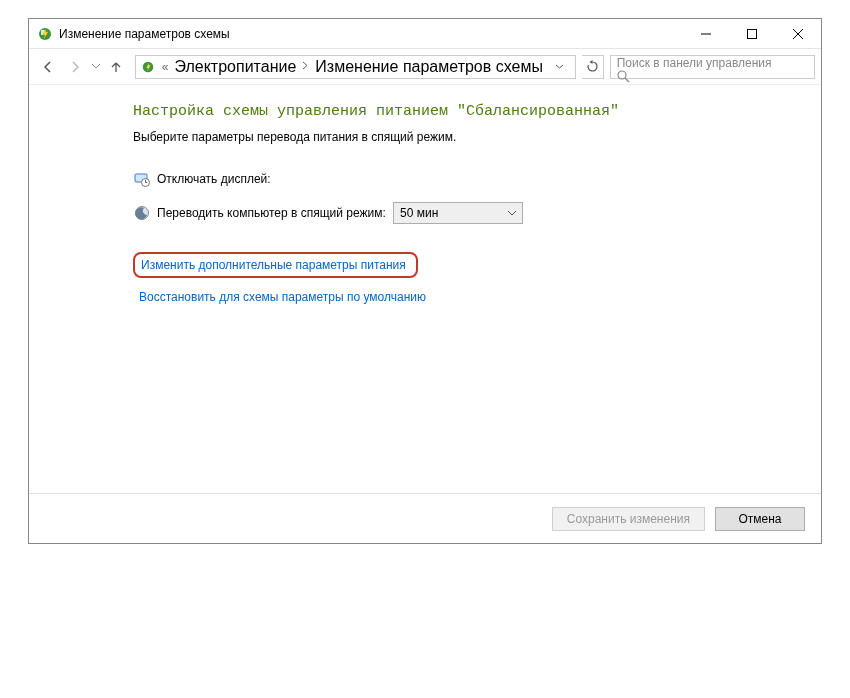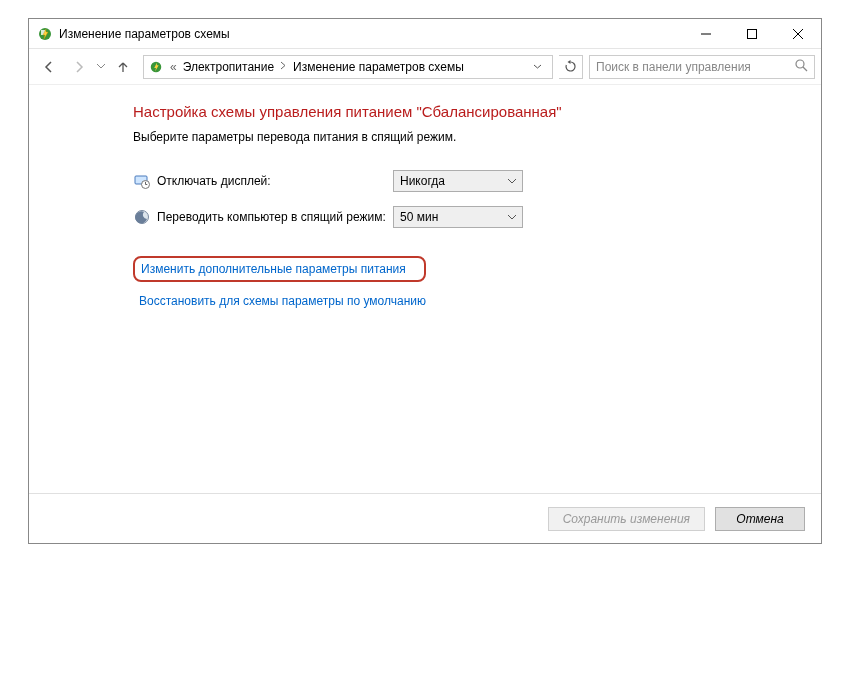--- a/index.html
+++ b/index.html
@@ -64,56 +64,58 @@
     flex: 1;
     height: 24px;
     border: 1px solid #ccc;
     display: flex;
     align-items: center;
     padding: 0 4px;
     gap: 6px;
     margin: 0 4px;
     background: #fff;
   }
-  .addressbar .crumb { color: #000; font-size: 12px; white-space: nowrap; }
+  .addressbar .crumb { color: #000; font-size: 16px; white-space: nowrap; }
   .addressbar .crumb-sep { color: #888; font-size: 10px; }
   .addressbar .dbl-angle { color: #666; font-size: 12px; }
   .addressbar .mini-icon { width: 16px; height: 16px; display:inline-flex; align-items:center; justify-content:center;}
   .addr-drop {
     width: 22px; height: 22px; display:flex; align-items:center; justify-content:center; color:#555;
     margin-left:auto;
   }
   .refresh-btn {
     width: 24px; height: 24px;
     border: 1px solid #ccc;
     border-left: none;
     display:flex; align-items:center; justify-content:center;
     color:#555;
     margin-right: 4px;
   }
   .searchbox {
     width: 226px; height: 24px;
     border: 1px solid #ccc;
-    display: flex; align-items: center;
+    display: flex; align-items: flex-start;
     padding: 0 6px;
     color: #888;
     background: #fff;
+    flex-direction: column;
   }
   .searchbox .search-text { flex:1; font-size:12px; color:#888; }
   .searchbox .search-ic { color:#888; }
   
   .content {
     flex: 1;
     padding: 18px 10px 0 104px;
     position: relative;
   }
   .heading {
-    color: #b91c1c;
+    color: #4d7c0f;
     font-size: 15px;
     margin-bottom: 10px;
+    font-family: Liberation Mono, monospace;
   }
   .subtext {
     color: #000;
     font-size: 12px;
     margin-bottom: 26px;
   }
   .setting-row {
     display: flex;
     align-items: center;
     margin-bottom: 14px;
@@ -148,36 +150,35 @@
     margin-top: 28px;
   }
   .link {
     color: #0066cc;
     font-size: 12px;
     display: inline-block;
     cursor: pointer;
   }
   .link-hl {
     display: inline-block;
-    padding: 4px 18px 4px 6px;
+    padding: 4px 10px 4px 6px;
     border: 2px solid #c0392b;
     border-radius: 8px;
     margin-bottom: 12px;
   }
   
   .footer {
     height: 50px;
     border-top: 1px solid #e0e0e0;
     display: flex;
     align-items: center;
     justify-content: flex-end;
     padding: 0 16px;
     gap: 10px;
     background: #fff;
-    font-style: italic;
   }
   .btn {
     min-width: 90px;
     height: 24px;
     border: 1px solid #adadad;
     background: #e1e1e1;
     font-size: 12px;
     display: flex; align-items: center; justify-content: center;
     padding: 0 14px;
     cursor: pointer;
@@ -292,28 +293,20 @@
         <span class="row-icon">
           <svg width="16" height="16" viewBox="0 0 16 16">
             <rect x="1" y="3" width="12" height="8" rx="1" fill="#cfe6ff" stroke="#4a7abc"></rect>
             <circle cx="11.5" cy="11.5" r="4" fill="#fff" stroke="#777"></circle>
             <line x1="11.5" y1="11.5" x2="11.5" y2="8.8" stroke="#555" stroke-width="0.9"></line>
             <line x1="11.5" y1="11.5" x2="13.3" y2="11.5" stroke="#555" stroke-width="0.9"></line>
           </svg>
         </span>
         <span class="row-label">Отключать дисплей:</span>
       </div>
-      <div class="dropdown">
-        <span class="dd-val">Никогда</span>
-        <span class="dd-caret">
-          <svg width="8" height="8">
-              <path d="M0 2 L4 6 L8 2" fill="none" stroke="#555" stroke-width="1"></path>
-            </svg>
-        </span>
-      </div>
     </div>
 
     <div class="setting-row">
       <div class="label-area">
         <span class="row-icon">
           <svg width="16" height="16" viewBox="0 0 16 16">
             <circle cx="8" cy="8" r="6.5" fill="#dde5ec" stroke="#7a8aa0"></circle>
             <path d="M10 3 A6 6 0 1 0 13 10 A4.2 4.2 0 0 1 10 3" fill="#6a7e99"></path>
           </svg>
         </span>

